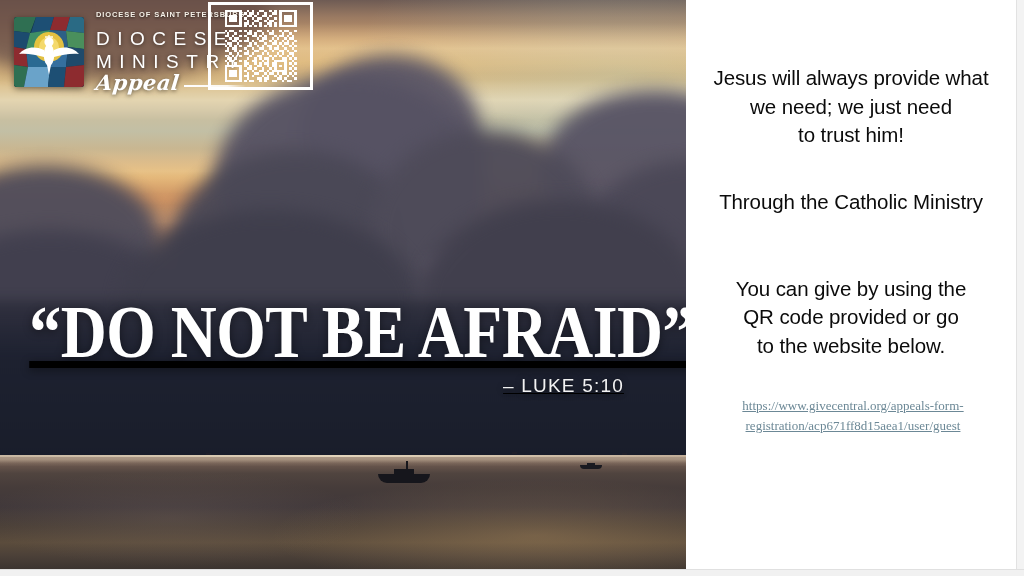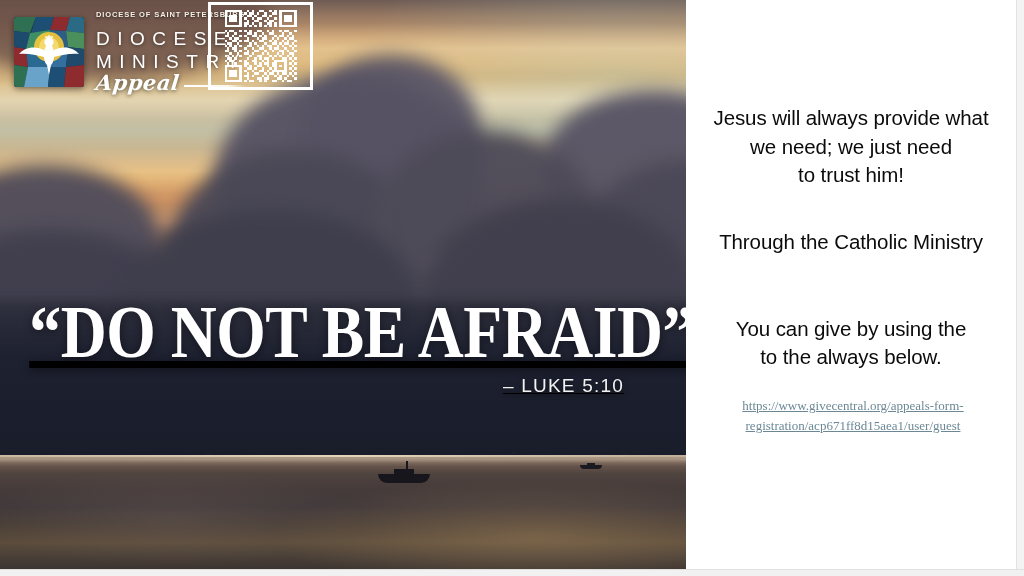--- a/index.html
+++ b/index.html
@@ -257,21 +257,20 @@
   }
   .copy{
     position:absolute;left:14px;right:22px;top:64px;
     text-align:center;
     color:#0b0b0b;
     font-family:"Liberation Sans", sans-serif;
     font-size:20.5px;
     line-height:1.40;
     font-weight:400;
     letter-spacing:-.1px;
-    margin-top:40px;
   }
   .copy p{margin:0;}
   .copy .gap-lg{height:38px;}
   .copy .gap-xl{height:58px;}
   .url-link{
     position:absolute;left:18px;right:22px;top:396px;
     text-align:center;
     font-family:Liberation Serif, serif;
     font-size:13px;
     line-height:1.5;
@@ -651,21 +650,22 @@
 
   <div class="text-panel">
     <div class="copy">
       <p>Jesus will always provide what</p>
       <p>we need; we just need</p>
       <p>to trust him!</p>
       <div class="gap-lg"></div>
       <p>Through the Catholic Ministry</p>
       <div class="gap-xl"></div>
       <p>You can give by using the</p>
-      <p>to the always below.</p>
+      <p>QR code provided or go</p>
+      <p>to the website below.</p>
     </div>
     <a class="url-link" href="#">https://www.givecentral.org/appeals-form-registration/acp671ff8d15aea1/user/guest</a>
   </div>
 
   <div class="edge-right"></div>
   <div class="edge-bottom"></div>
 
 </div>
 
 </body></html>

